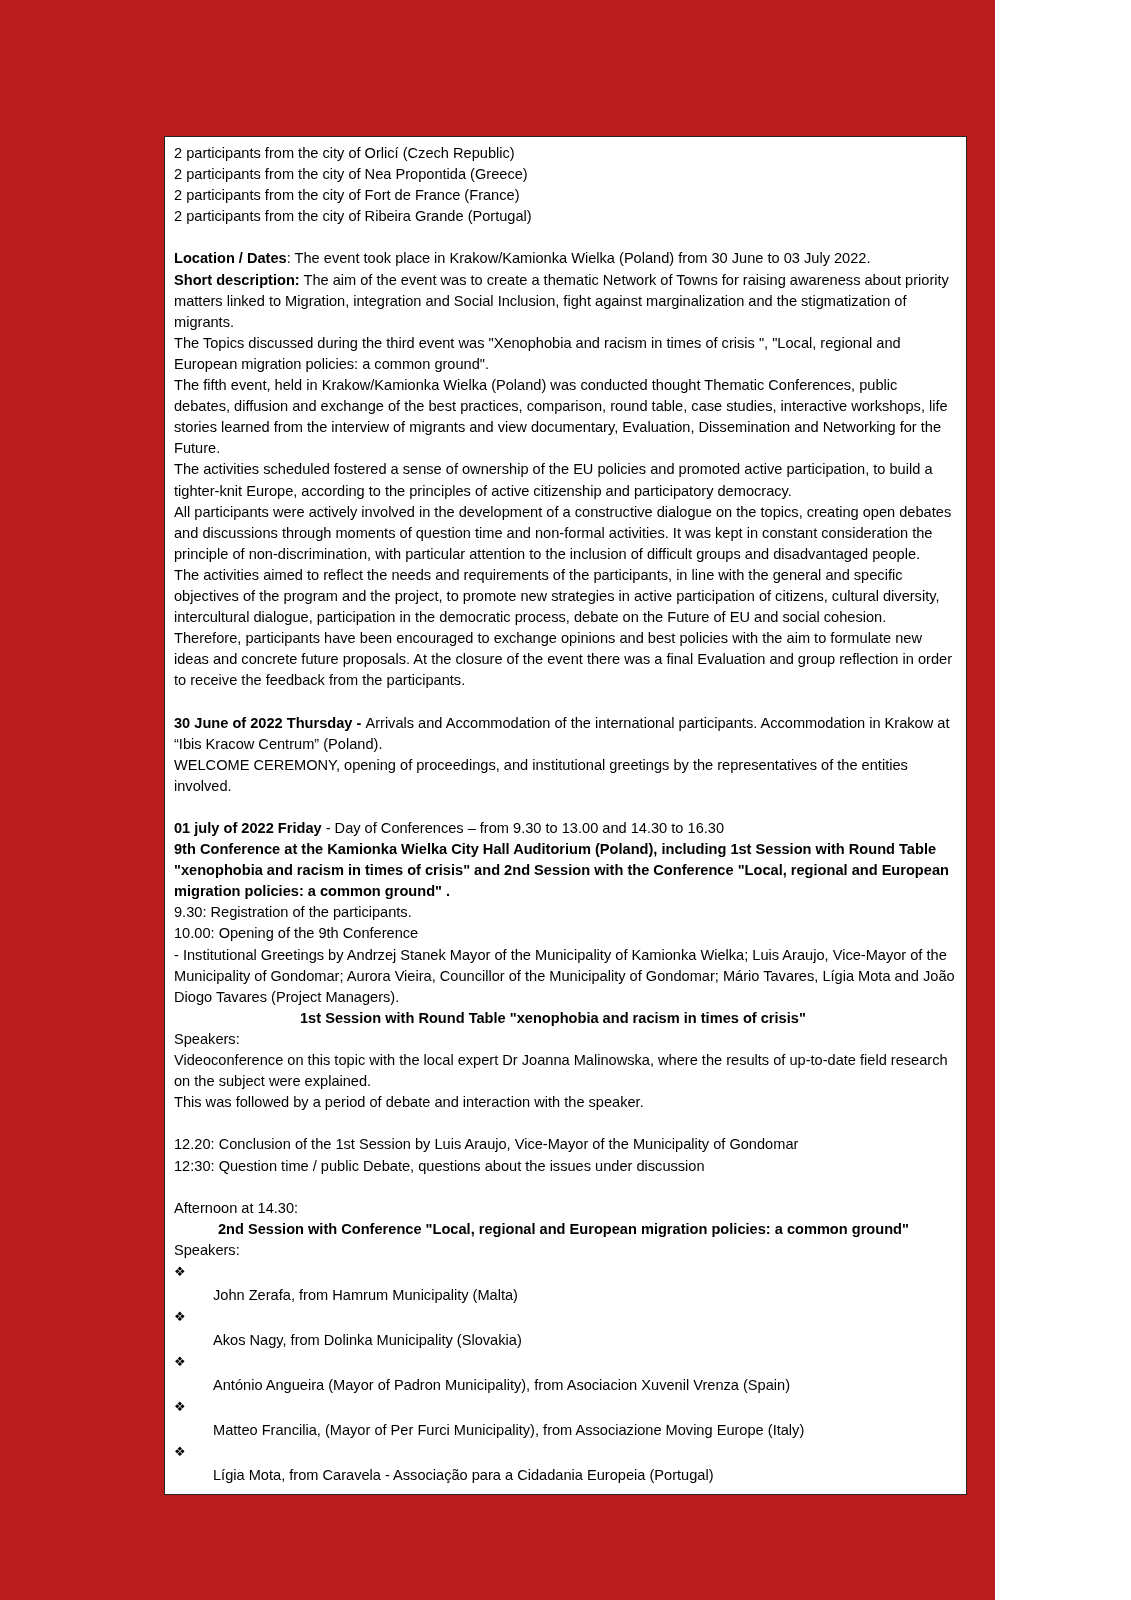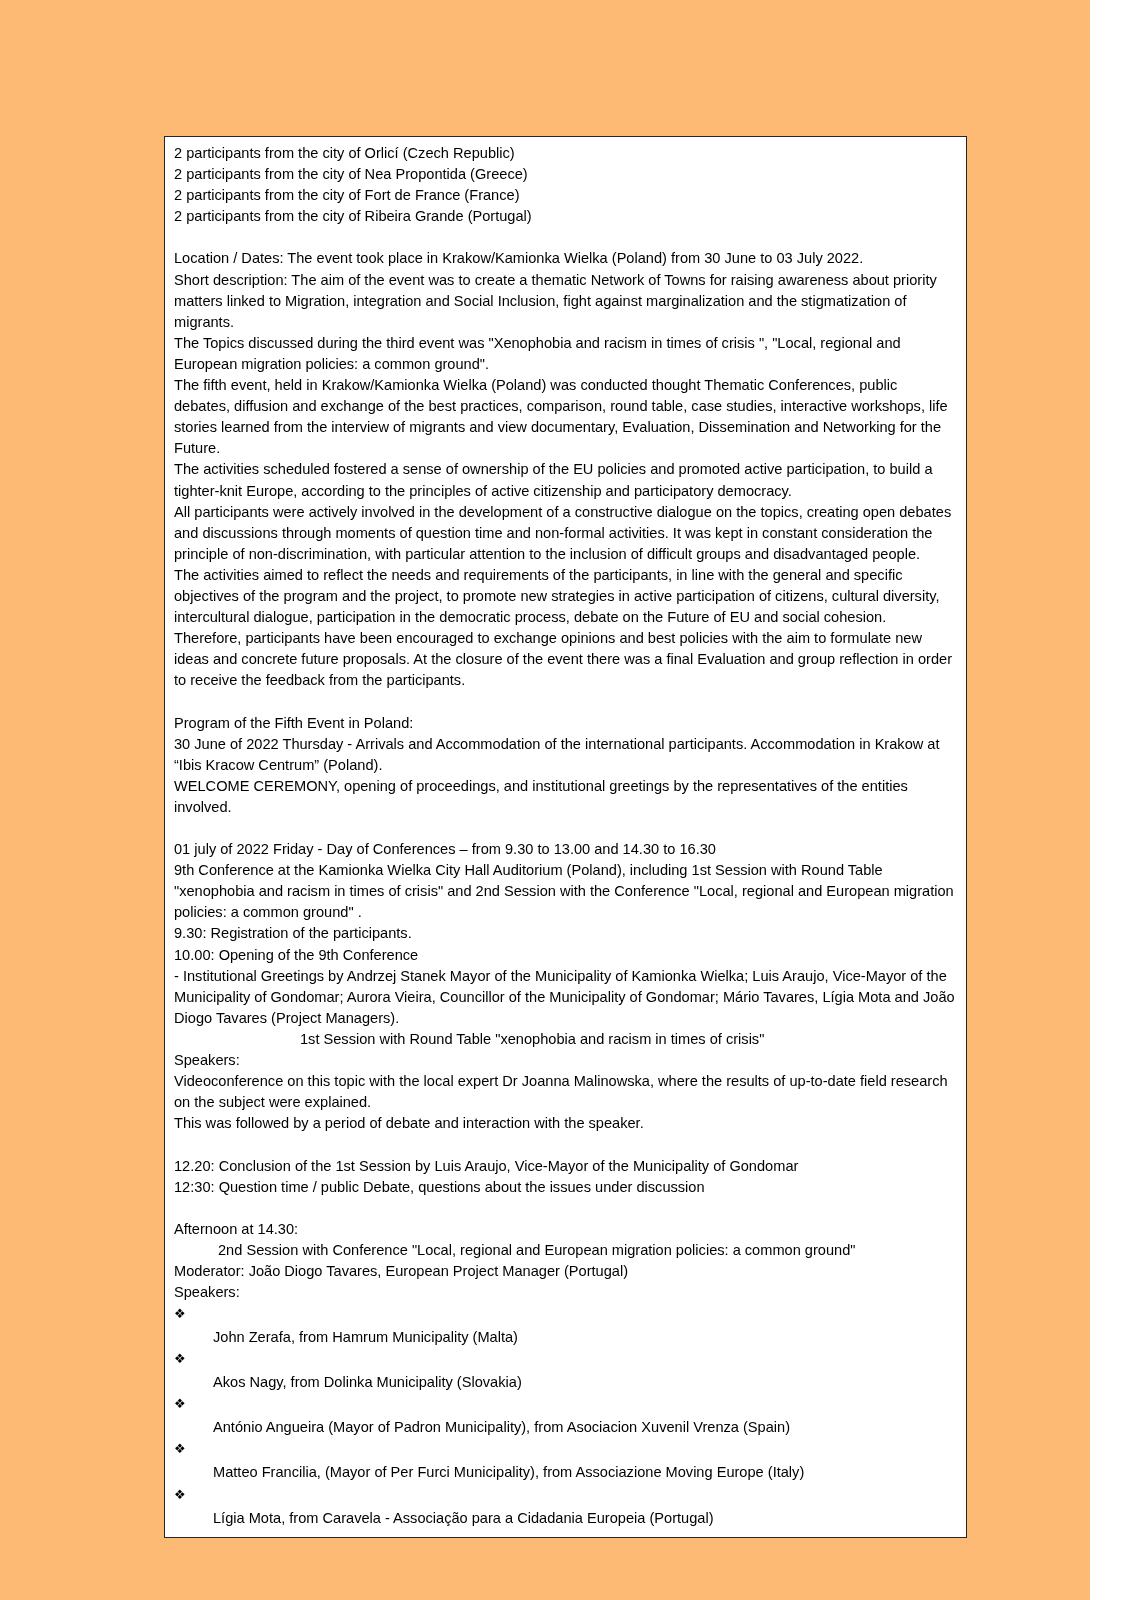--- a/index.html
+++ b/index.html
@@ -9,23 +9,23 @@
   }
   body {
     width: 1131px;
     height: 1600px;
     font-family: "Liberation Sans", sans-serif;
     color: #000000;
     -webkit-font-smoothing: antialiased;
   }
   .page {
     position: relative;
-    width: 1090px;
+    width: 995px;
     height: 1600px;
-    background: #fdba74;
+    background: #b91c1c;
     box-sizing: border-box;
   }
   .doc-frame {
     position: absolute;
     left: 164px;
     top: 136px;
     width: 803px;
     min-height: 1289px;
     border: 1.5px solid #262626;
     box-sizing: border-box;
@@ -38,21 +38,21 @@
     color: #000000;
     text-align: left;
   }
   .p {
     margin: 0;
     padding: 0;
   }
   .blank {
     height: 21.1px;
   }
-  .b { font-weight: normal; }
+  .b { font-weight: bold; }
   .i { }
   .center-ind {
     padding-left: 126px;
   }
   .indent-2nd {
     padding-left: 44px;
   }
   .bullets {
     margin: 0;
     padding: 0;
@@ -98,21 +98,20 @@
 
       <p class="p">The Topics discussed during the third event was "Xenophobia and racism in times of crisis ", "Local, regional and European migration policies: a common ground".</p>
       <p class="p">The fifth event, held in Krakow/Kamionka Wielka (Poland) was conducted thought Thematic Conferences, public debates, diffusion and exchange of the best practices, comparison, round table, case studies, interactive workshops, life stories learned from the interview of migrants and view documentary, Evaluation, Dissemination and Networking for the Future.</p>
       <p class="p">The activities scheduled fostered a sense of ownership of the EU policies and promoted active participation, to build a tighter-knit Europe, according to the principles of active citizenship and participatory democracy.</p>
       <p class="p">All participants were actively involved in the development of a constructive dialogue on the topics, creating open debates and discussions through moments of question time and non-formal activities. It was kept in constant consideration the principle of non-discrimination, with particular attention to the inclusion of difficult groups and disadvantaged people.</p>
       <p class="p">The activities aimed to reflect the needs and requirements of the participants, in line with the general and specific objectives of the program and the project, to promote new strategies in active participation of citizens, cultural diversity, intercultural dialogue, participation in the democratic process, debate on the Future of EU and social cohesion.</p>
       <p class="p">Therefore, participants have been encouraged to exchange opinions and best policies with the aim to formulate new ideas and concrete future proposals. At the closure of the event there was a final Evaluation and group reflection in order to receive the feedback from the participants.</p>
 
       <div class="blank"></div>
 
-      <p class="p b">Program of the Fifth Event in Poland:</p>
 
       <p class="p"><span class="b">30 June of 2022 Thursday - </span><span>Arrivals and Accommodation of the international participants. Accommodation in Krakow at “Ibis Kracow Centrum” (Poland).</span></p>
 
       <p class="p">WELCOME CEREMONY, opening of proceedings, and institutional greetings by the representatives of the entities involved.</p>
 
       <div class="blank"></div>
 
       <p class="p"><span class="b">01 july of 2022 Friday</span><span> - Day of Conferences – from 9.30 to 13.00 and 14.30 to 16.30</span></p>
 
       <p class="p b">9th Conference at the Kamionka Wielka City Hall Auditorium (Poland), including 1st Session with Round Table "xenophobia and racism in times of crisis" and 2nd Session with the Conference "Local, regional and European migration policies: a common ground" .</p>
@@ -134,21 +133,20 @@
 
       <p class="p">12.20: Conclusion of the 1st Session by Luis Araujo, Vice-Mayor of the Municipality of Gondomar</p>
       <p class="p">12:30: Question time / public Debate, questions about the issues under discussion</p>
 
       <div class="blank"></div>
 
       <p class="p">Afternoon at 14.30:</p>
 
       <p class="p b indent-2nd">2nd Session with Conference "Local, regional and European migration policies: a common ground"</p>
 
-      <p class="p"><span>Moderator: </span><span class="i">João Diogo Tavares</span><span>, European Project Manager (Portugal)</span></p>
 
       <p class="p">Speakers:</p>
 
       <ul class="bullets">
         <li class="bullet-row">
           <span class="bullet-glyph">❖</span>
           <span class="bullet-text"><span class="i">John Zerafa</span><span>, from Hamrum Municipality (Malta)</span></span>
         </li>
         <li class="bullet-row">
           <span class="bullet-glyph">❖</span>

